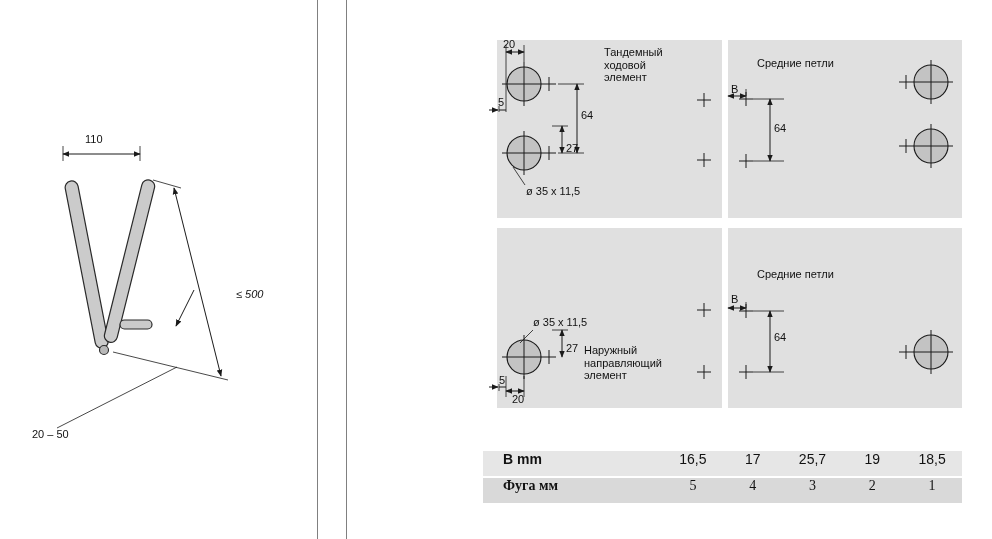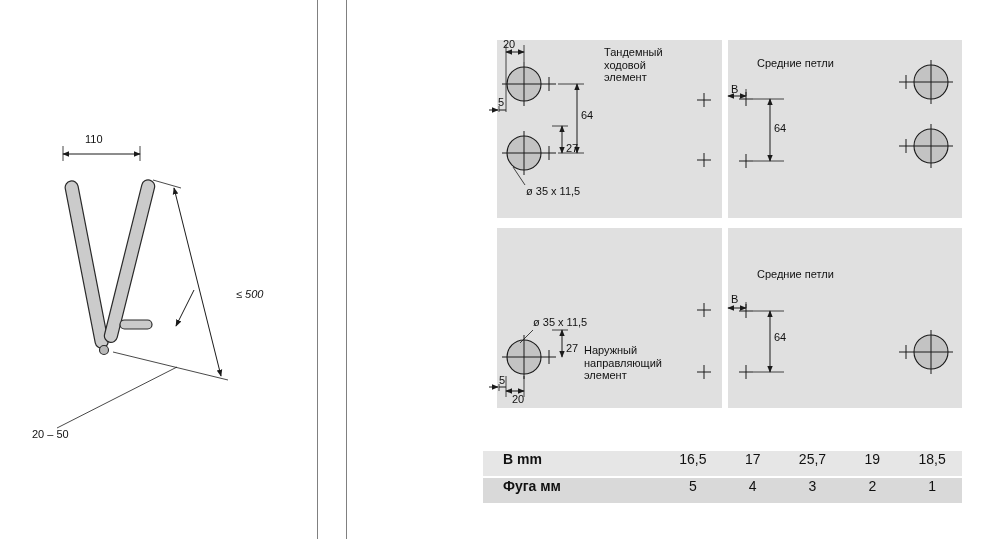--- a/index.html
+++ b/index.html
@@ -20,21 +20,21 @@
   .thin { stroke:#1a1a1a; stroke-width:0.8; fill:none; }
   .cl   { stroke:#1a1a1a; stroke-width:1; fill:none; }
   .cup  { fill:#c3c3c3; stroke:#1a1a1a; stroke-width:1.1; }
   .bar  { fill:#cbcbcb; stroke:#2a2a2a; stroke-width:1.2; }
   .pivot{ fill:#b8b8b8; stroke:#2a2a2a; stroke-width:1.1; }
 
   
   .dtable { position:absolute; left:483px; top:451px; width:479px; }
   .trow { display:flex; align-items:flex-start; height:25px; font-size:14px; color:#111; }
   .trow.r0 { background:#e6e6e6; margin-bottom:2px; }
-  .trow.r1 { background:#d9d9d9; }
+  .trow.r1 { background:#d9d9d9;font-family:Liberation Serif, serif; }
   .trow .rlabel { width:180px; padding-left:20px; font-weight:bold; }
   .trow .val { flex:1; text-align:center; }
 </style>
 </head>
 <body>
 
 <div class="screen">
 
   <div class="panel" style="left:497px; top:40px;  width:225px; height:178px;"></div>
   <div class="panel" style="left:728px; top:40px;  width:234px; height:178px;"></div>

